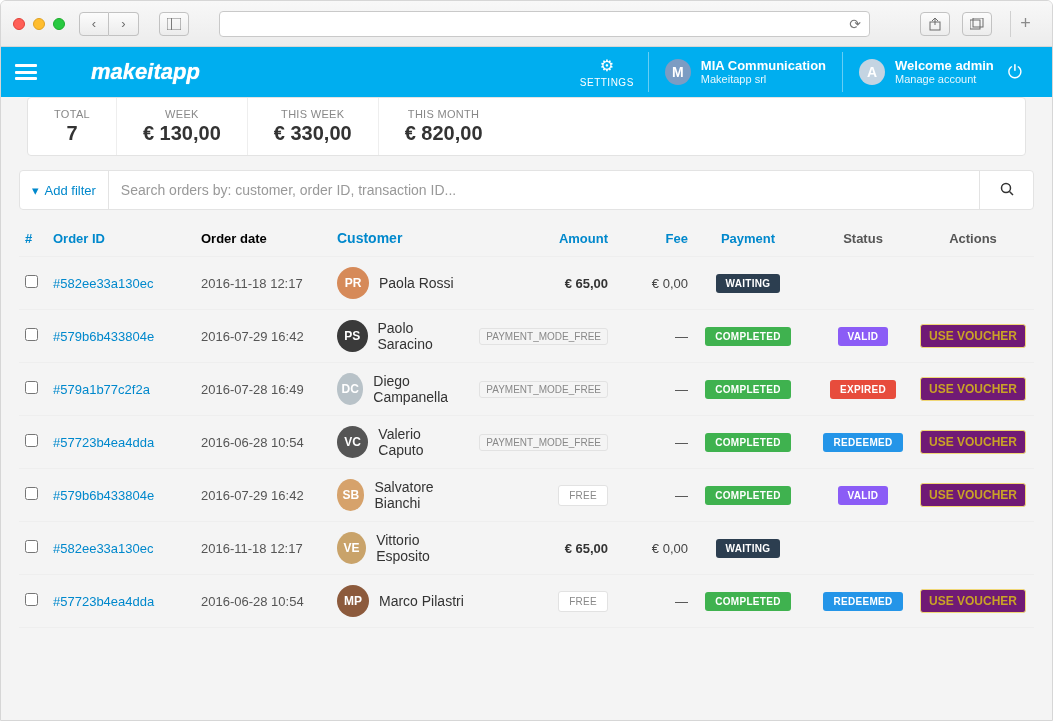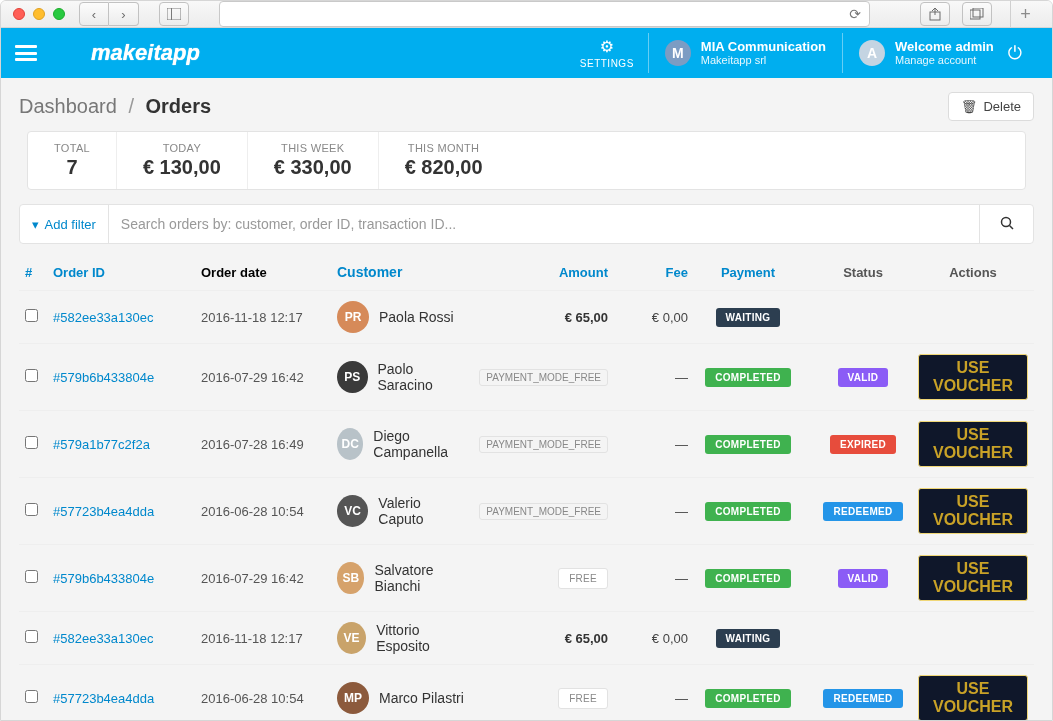--- a/index.html
+++ b/index.html
@@ -121,22 +121,22 @@
 
   .badge { display:inline-block; padding:4px 10px; border-radius:3px; font-size:10px; font-weight:700; letter-spacing:0.3px; color:#fff; }
   .badge.waiting { background:#2c3e50; }
   .badge.completed { background:#3fb24f; }
   .badge.valid { background:#8b5cf6; }
   .badge.expired { background:#e74c3c; }
   .badge.redeemed { background:#2495e8; }
   .badge.free { background:#fff; border:1px solid #e2e2e2; color:#888; font-weight:400;margin-left:12px; }
 
   .action-btn {
-    display:inline-block; padding:4px 8px; border:1px solid #f0d777; background:#0f172a;
-    color:#c9a227; font-size:16px; font-weight:700; border-radius:3px;
+    display:inline-block; padding:4px 8px; border:1px solid #f0d777; background:#701a75;
+    color:#c9a227; font-size:12px; font-weight:700; border-radius:3px;
   }
 
   .trow { min-height: 52px; }
   .thead .col-amt, .thead .col-fee { color:#0088cc; }
   .thead .col-cust { color:#0088cc; }
   .thead .col-pay { color:#0088cc; }
   .thead .col-id { color:#0088cc; }
   .thead .col-date { color:#000000; }
   .thead .col-chk { color:#0088cc; font-size:13px; font-weight:700; }
 </style>
@@ -204,39 +204,28 @@
       <div class="hdr-block">
         <div class="hdr-avatar light">A</div>
         <div class="hdr-col">
           <div class="hdr-title">Welcome admin</div>
           <div class="hdr-sub">Manage account</div>
         </div>
         <div class="power">⏻</div>
       </div>
     </div>
 
-    <div class="subhead">
-      <div class="crumb">
-        <span>Dashboard</span>
-        <span class="sep">/</span>
-        <span class="current">Orders</span>
-      </div>
-      <button class="delete-btn">
-        <span>🗑</span>
-        <span>Delete</span>
-      </button>
-    </div>
 
     <div class="stats" id="stats">
         <div class="stat">
           <div class="lbl">TOTAL</div>
           <div class="val">7</div>
         </div>
         <div class="stat">
-          <div class="lbl">TODAY</div>
+          <div class="lbl">WEEK</div>
           <div class="val">€ 130,00</div>
         </div>
         <div class="stat">
           <div class="lbl">THIS WEEK</div>
           <div class="val">€ 330,00</div>
         </div>
         <div class="stat">
           <div class="lbl">THIS MONTH</div>
           <div class="val">€ 820,00</div>
         </div>

